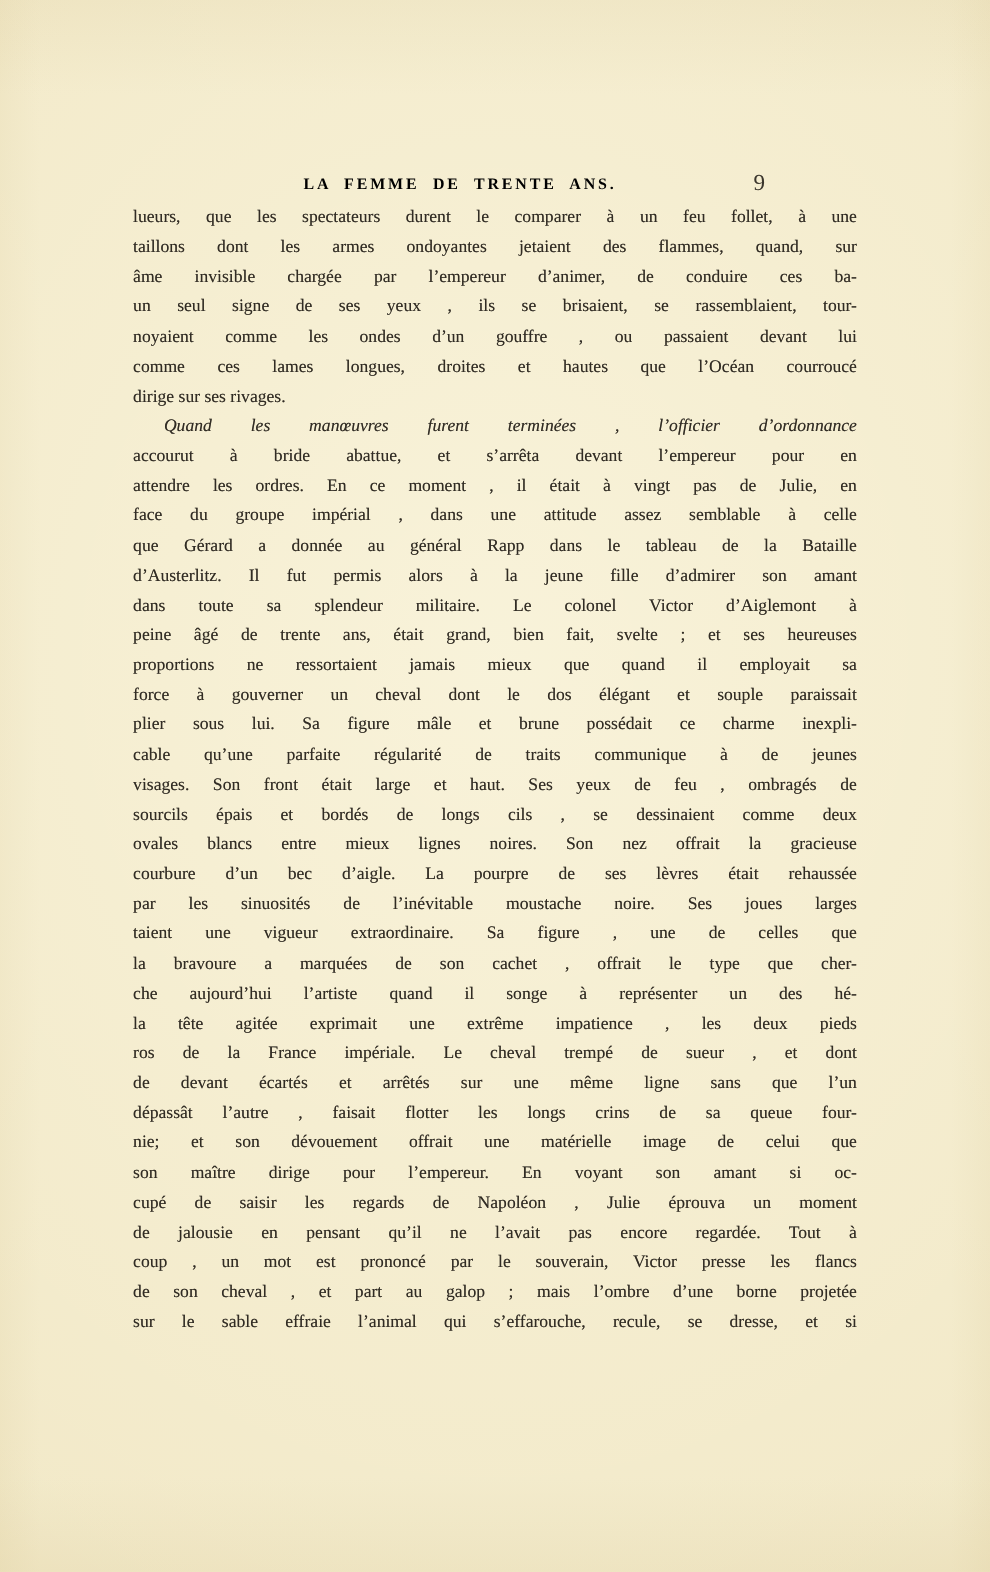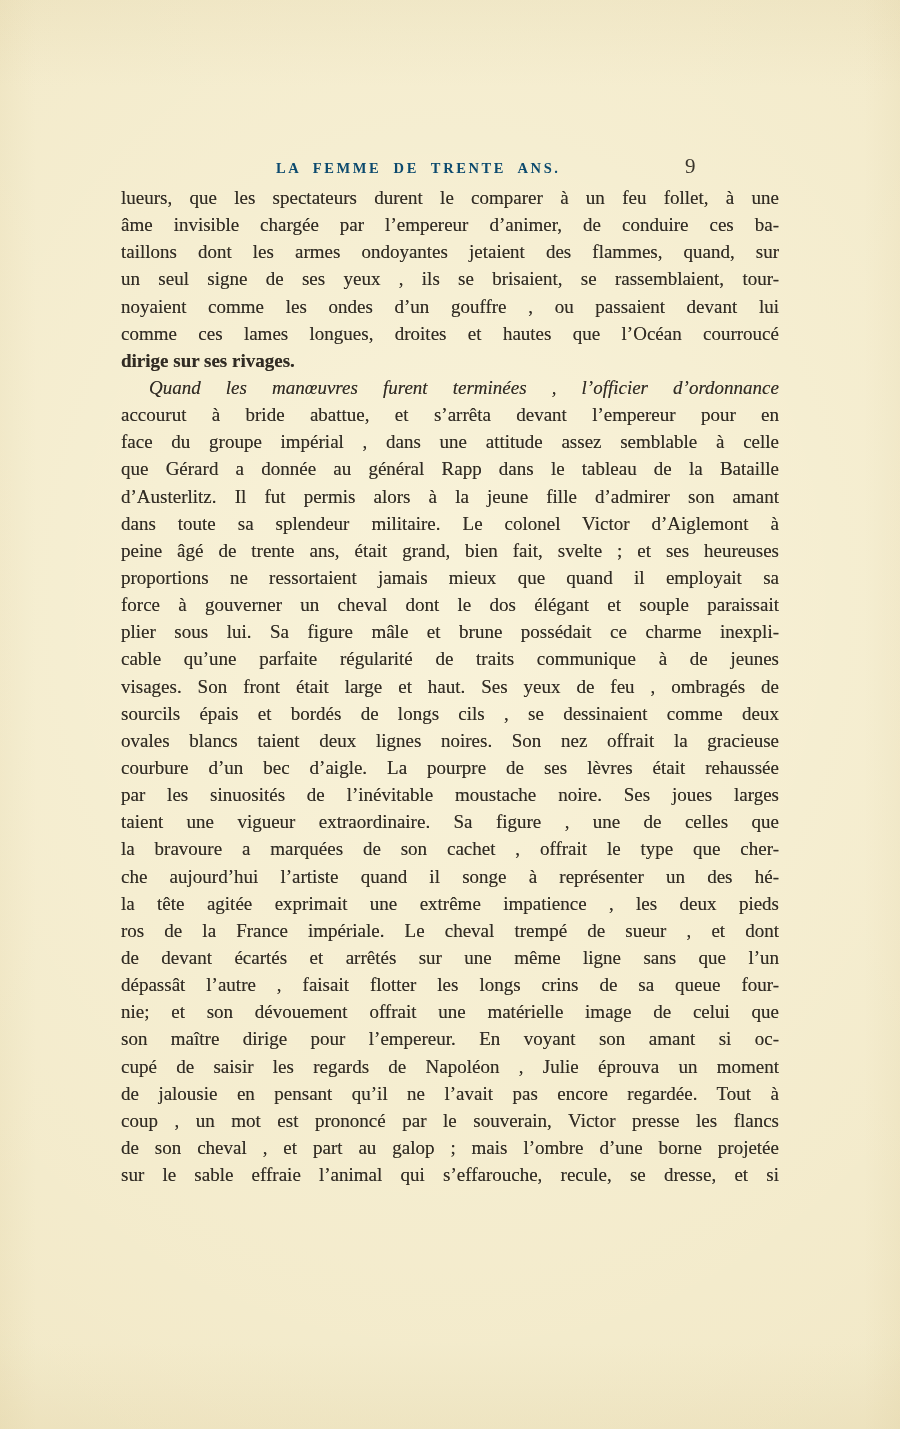--- a/index.html
+++ b/index.html
@@ -24,86 +24,86 @@
     inset: 0;
   }
   .running-title {
     position: absolute;
     left: 276px;
     top: 160px;
     font-size: 14.5px;
     font-weight: bold;
     letter-spacing: 2.6px;
     word-spacing: 6px;
-    color: #0c4a6e;
+    color: #000000;
     white-space: nowrap;
   }
   .page-number {
     position: absolute;
     left: 685px;
     top: 154px;
     font-size: 21px;
     color: #3a352c;
   }
   .body-text {
     position: absolute;
     left: 121px;
     top: 184px;
     width: 658px;
-    font-size: 19px;
+    font-size: 16px;
     line-height: 27.15px;
     text-shadow: 0 0 0.5px rgba(49,44,36,0.55);
   }
   .line {
     text-align: justify;
     text-align-last: justify;
     white-space: normal;
     height: 27.15px;
     overflow: visible;
   }
   .line.ragged {
     text-align-last: left;
-    font-weight: bold;
   }
   .line.indent {
     padding-left: 28px;
     box-sizing: border-box;
     font-style: italic;
   }
 </style>
 </head>
 <body>
 
 <div class="page">
 
   <div class="running-title">LA FEMME DE TRENTE ANS.</div>
   <div class="page-number">9</div>
 
   <div class="body-text">
     <div class="line">lueurs, que les spectateurs durent le comparer à un feu follet, à une</div>
+    <div class="line">taillons dont les armes ondoyantes jetaient des flammes, quand, sur</div>
     <div class="line">âme invisible chargée par l’empereur d’animer, de conduire ces ba-</div>
-    <div class="line">taillons dont les armes ondoyantes jetaient des flammes, quand, sur</div>
     <div class="line">un seul signe de ses yeux , ils se brisaient, se rassemblaient, tour-</div>
     <div class="line">noyaient comme les ondes d’un gouffre , ou passaient devant lui</div>
     <div class="line">comme ces lames longues, droites et hautes que l’Océan courroucé</div>
     <div class="line ragged">dirige sur ses rivages.</div>
     <div class="line indent">Quand les manœuvres furent terminées , l’officier d’ordonnance</div>
     <div class="line">accourut à bride abattue, et s’arrêta devant l’empereur pour en</div>
+    <div class="line">attendre les ordres. En ce moment , il était à vingt pas de Julie, en</div>
     <div class="line">face du groupe impérial , dans une attitude assez semblable à celle</div>
     <div class="line">que Gérard a donnée au général Rapp dans le tableau de la Bataille</div>
     <div class="line">d’Austerlitz. Il fut permis alors à la jeune fille d’admirer son amant</div>
     <div class="line">dans toute sa splendeur militaire. Le colonel Victor d’Aiglemont à</div>
     <div class="line">peine âgé de trente ans, était grand, bien fait, svelte ; et ses heureuses</div>
     <div class="line">proportions ne ressortaient jamais mieux que quand il employait sa</div>
     <div class="line">force à gouverner un cheval dont le dos élégant et souple paraissait</div>
     <div class="line">plier sous lui. Sa figure mâle et brune possédait ce charme inexpli-</div>
     <div class="line">cable qu’une parfaite régularité de traits communique à de jeunes</div>
     <div class="line">visages. Son front était large et haut. Ses yeux de feu , ombragés de</div>
     <div class="line">sourcils épais et bordés de longs cils , se dessinaient comme deux</div>
-    <div class="line">ovales blancs taient deux lignes noires. Son nez offrait la gracieuse</div>
+    <div class="line">ovales blancs entre mieux lignes noires. Son nez offrait la gracieuse</div>
     <div class="line">courbure d’un bec d’aigle. La pourpre de ses lèvres était rehaussée</div>
     <div class="line">par les sinuosités de l’inévitable moustache noire. Ses joues larges</div>
     <div class="line">taient une vigueur extraordinaire. Sa figure , une de celles que</div>
     <div class="line">la bravoure a marquées de son cachet , offrait le type que cher-</div>
     <div class="line">che aujourd’hui l’artiste quand il songe à représenter un des hé-</div>
     <div class="line">la tête agitée exprimait une extrême impatience , les deux pieds</div>
     <div class="line">ros de la France impériale. Le cheval trempé de sueur , et dont</div>
     <div class="line">de devant écartés et arrêtés sur une même ligne sans que l’un</div>
     <div class="line">dépassât l’autre , faisait flotter les longs crins de sa queue four-</div>
     <div class="line">nie; et son dévouement offrait une matérielle image de celui que</div>

